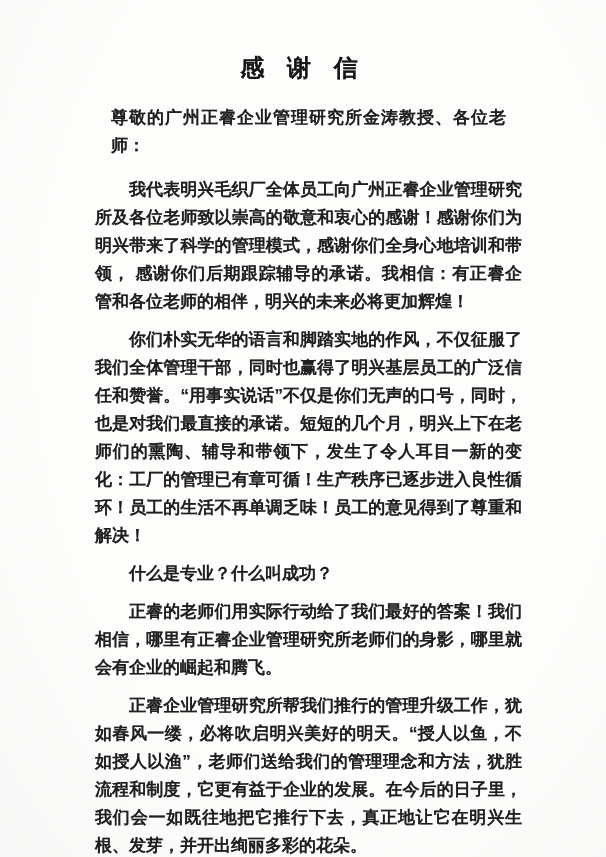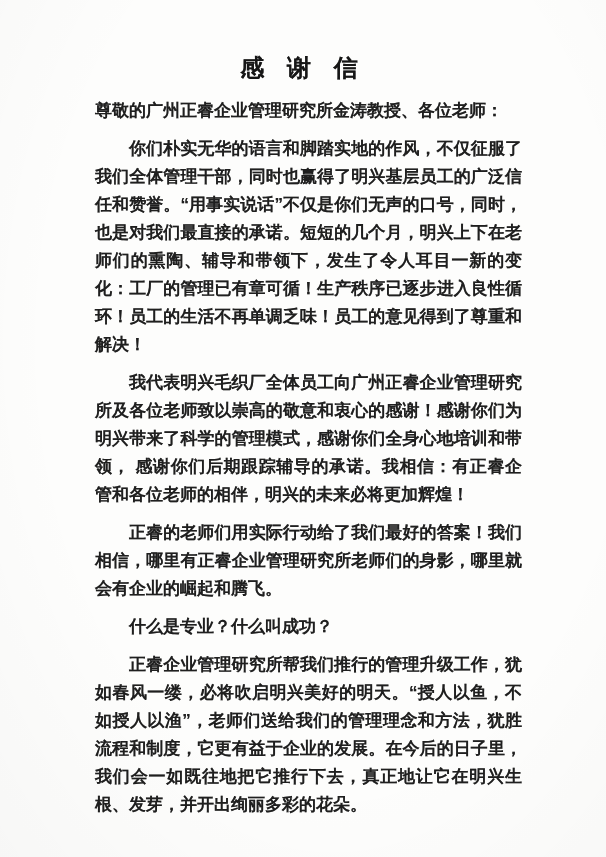--- a/index.html
+++ b/index.html
@@ -13,60 +13,60 @@
     width: 606px;
     height: 857px;
     margin: 0 auto;
     overflow: hidden;
     background:
       radial-gradient(ellipse at 55% 40%, rgba(255,255,255,0) 60%, rgba(0,0,0,0.025) 100%),
       #fdfdfc;
     color: #1f1f1f;
   }
   .title {
-    margin: 52px 0 13px 0;
+    margin: 52px 0 20px 0;
     text-align: center;
     font-size: 24px;
     font-weight: 700;
     letter-spacing: 8px;
     color: #161616;
     text-shadow: 0 0 0.5px rgba(0,0,0,0.55);
   }
   .letter-body {
     margin: 0 84px 0 95px;
     font-size: 17px;
     line-height: 28px;
     font-weight: 600;
     text-align: justify;
     text-shadow: 0 0 0.5px rgba(0,0,0,0.45);
   }
   .salutation, .greeting {
-    margin: 0;
+    margin: 16px;
   }
   .indent {
     text-indent: 2em;
   }
   .para {
     margin: 10px 0 0 0;
   }
 </style>
 </head>
 <body>
 
 <div class="page">
   <h1 class="title">感 谢 信</h1>
 
   <div class="letter-body">
     <p class="salutation">尊敬的广州正睿企业管理研究所金涛教授、各位老师：</p>
 
 
+    <p class="para indent">我代表明兴毛织厂全体员工向广州正睿企业管理研究所及各位老师致以崇高的敬意和衷心的感谢！感谢你们为明兴带来了科学的管理模式，感谢你们全身心地培训和带领， 感谢你们后期跟踪辅导的承诺。我相信：有正睿企管和各位老师的相伴，明兴的未来必将更加辉煌！</p>
+
     <p class="para indent">你们朴实无华的语言和脚踏实地的作风，不仅征服了我们全体管理干部，同时也赢得了明兴基层员工的广泛信任和赞誉。“用事实说话”不仅是你们无声的口号，同时，也是对我们最直接的承诺。短短的几个月，明兴上下在老师们的熏陶、辅导和带领下，发生了令人耳目一新的变化：工厂的管理已有章可循！生产秩序已逐步进入良性循环！员工的生活不再单调乏味！员工的意见得到了尊重和解决！</p>
 
-    <p class="para indent">我代表明兴毛织厂全体员工向广州正睿企业管理研究所及各位老师致以崇高的敬意和衷心的感谢！感谢你们为明兴带来了科学的管理模式，感谢你们全身心地培训和带领， 感谢你们后期跟踪辅导的承诺。我相信：有正睿企管和各位老师的相伴，明兴的未来必将更加辉煌！</p>
+    <p class="para indent">什么是专业？什么叫成功？</p>
 
     <p class="para indent">正睿的老师们用实际行动给了我们最好的答案！我们相信，哪里有正睿企业管理研究所老师们的身影，哪里就会有企业的崛起和腾飞。</p>
-
-    <p class="para indent">什么是专业？什么叫成功？</p>
 
     <p class="para indent">正睿企业管理研究所帮我们推行的管理升级工作，犹如春风一缕，必将吹启明兴美好的明天。“授人以鱼，不如授人以渔”，老师们送给我们的管理理念和方法，犹胜流程和制度，它更有益于企业的发展。在今后的日子里，我们会一如既往地把它推行下去，真正地让它在明兴生根、发芽，并开出绚丽多彩的花朵。</p>
 
   </div>
 </div>
 
 </body></html>

